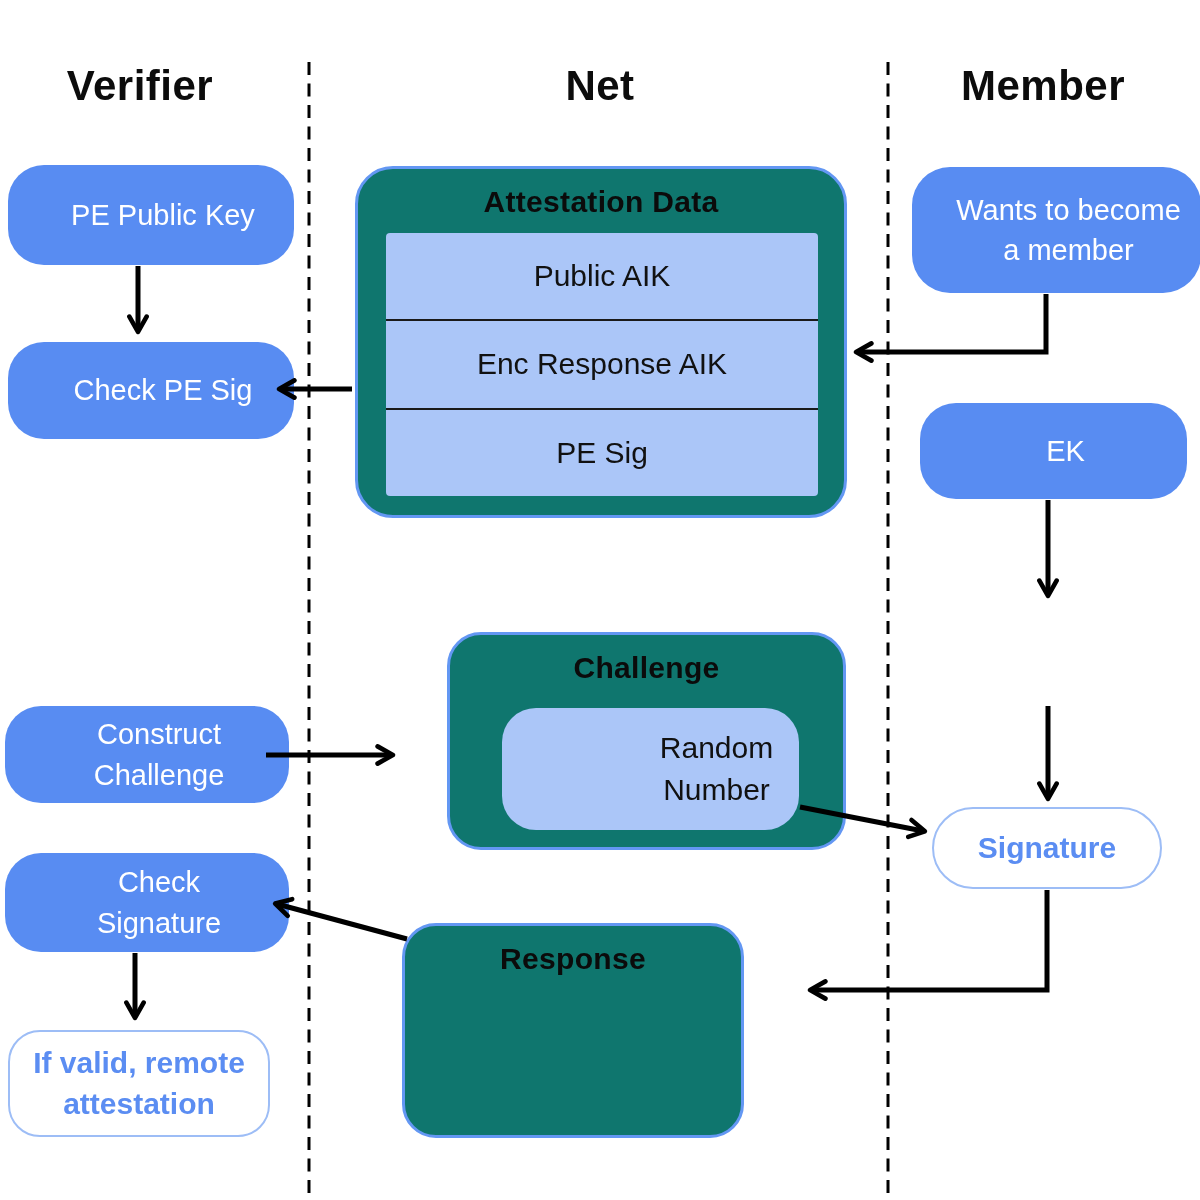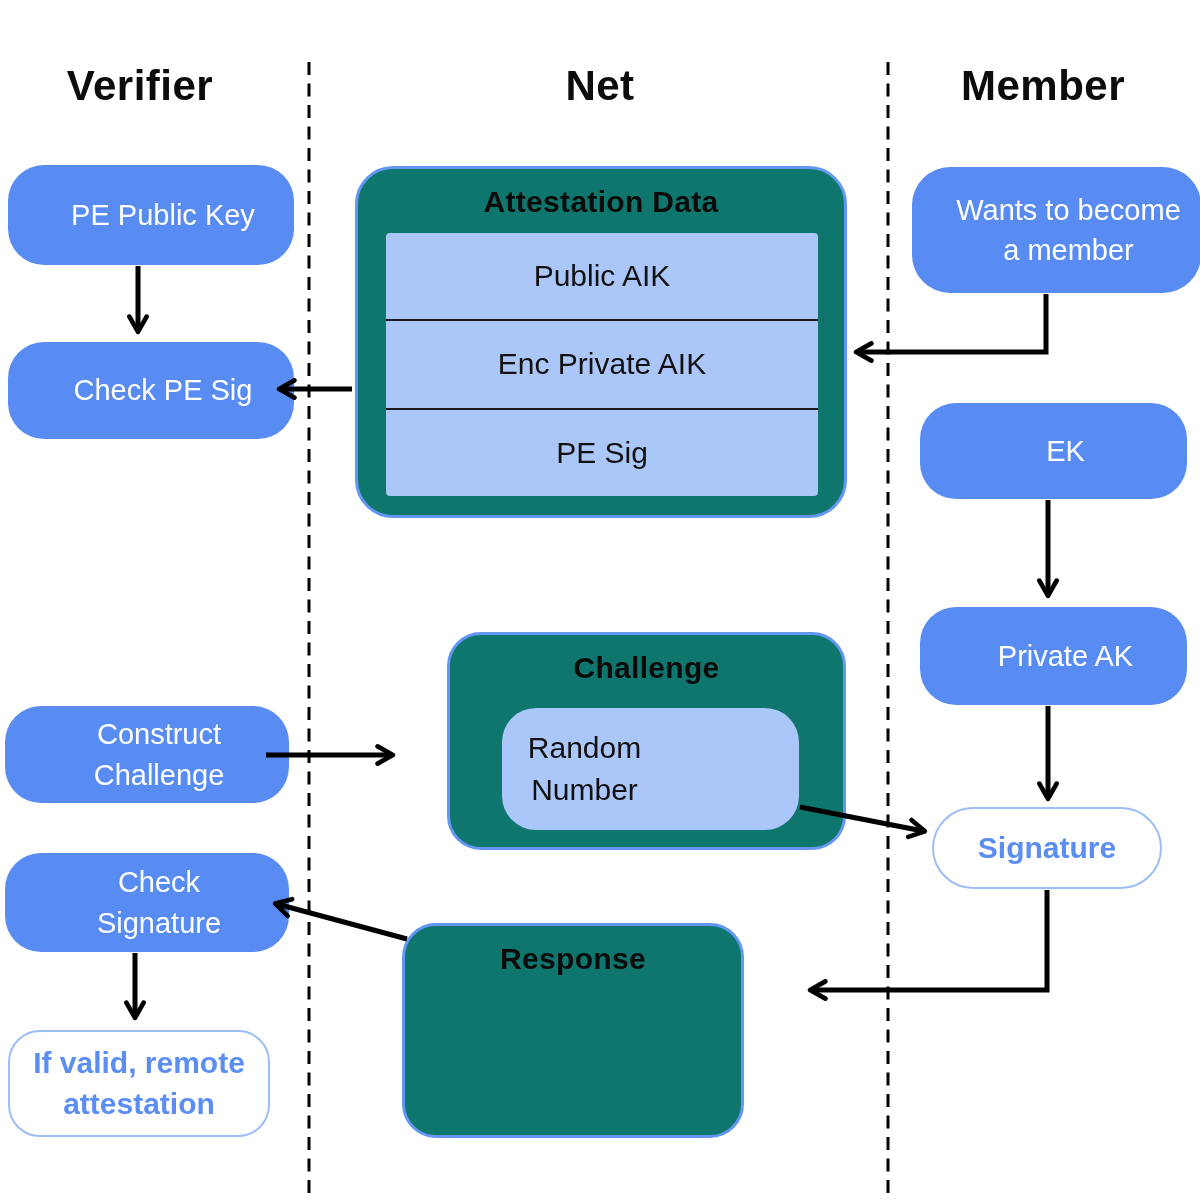--- a/index.html
+++ b/index.html
@@ -72,21 +72,21 @@
     font-size: 30px;
     color: #0b0b0b;
     letter-spacing: 0.3px;
   }
   .inner-box {
     position: absolute;
     background: var(--light, #abc6f8);
     border-radius: 34px;
     display: flex;
     align-items: center;
-    justify-content: flex-start;
+    justify-content: flex-end;
     text-align: center;
     font-size: 30px;
     color: #111111;
     line-height: 1.4;
   }
   .stack {
     position: absolute;
     background: var(--light, #abc6f8);
     border-radius: 4px;
     display: flex;
@@ -158,21 +158,21 @@
     <span style="width:244px;">If valid, remote attestation</span>
   </div>
 
   <div class="container-box" style="left:355px; top:166px; width:492px; height:352px;">
     <div class="container-title">Attestation Data</div>
     <div class="stack" style="left:28px; top:64px; width:432px; height:263px;">
       <div class="stack-row">
         <span>Public AIK</span>
       </div>
       <div class="stack-row">
-        <span>Enc Private AIK</span>
+        <span>Enc Response AIK</span>
       </div>
       <div class="stack-row">
         <span>PE Sig</span>
       </div>
     </div>
   </div>
 
   <div class="container-box" style="left:403px; top:632px; width:399px; height:218px; border-radius:34px;margin-left:44px;">
     <div class="container-title">Challenge</div>
     <div class="inner-box" style="left:52px; top:73px; width:297px; height:122px;">
@@ -185,23 +185,20 @@
   </div>
 
   <div class="solid-box" style="left:912px; top:167px; width:265px; height:126px; border-radius:38px;">
     <span style="width:230px;">Wants to become a member</span>
   </div>
 
   <div class="solid-box" style="left:920px; top:403px; width:243px; height:96px;">
     <span>EK</span>
   </div>
 
-  <div class="solid-box" style="left:920px; top:607px; width:243px; height:98px;">
-    <span>Private AK</span>
-  </div>
 
   <div class="outline-box" style="left:932px; top:807px; width:230px; height:82px; border-radius:41px;">
     <span>Signature</span>
   </div>
 
   <svg class="overlay" viewBox="0 0 1200 1200" xmlns="http://www.w3.org/2000/svg">
     <defs>
       <marker id="ah" viewBox="0 0 12 12" refX="9" refY="6" markerWidth="4.6" markerHeight="4.6" orient="auto-start-reverse">
         <path class="arrowhead" d="M2 1.5 L10 6 L2 10.5"></path>
       </marker>

